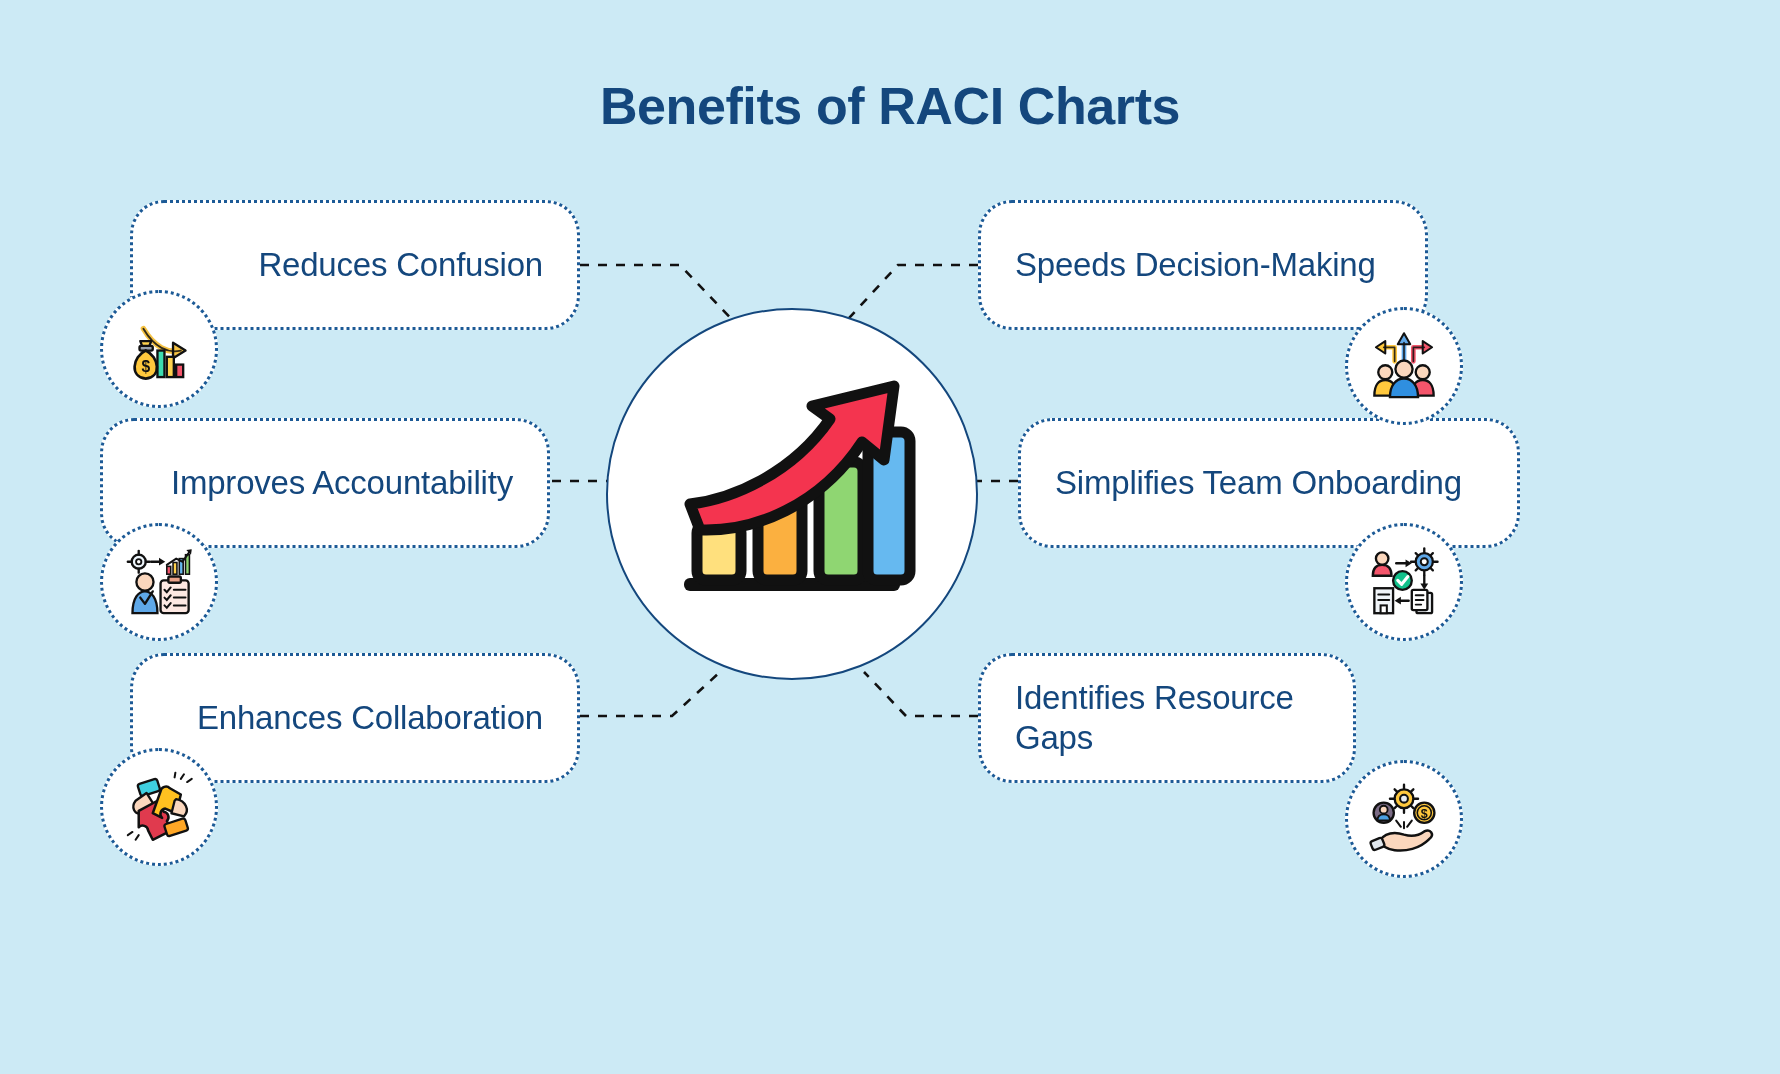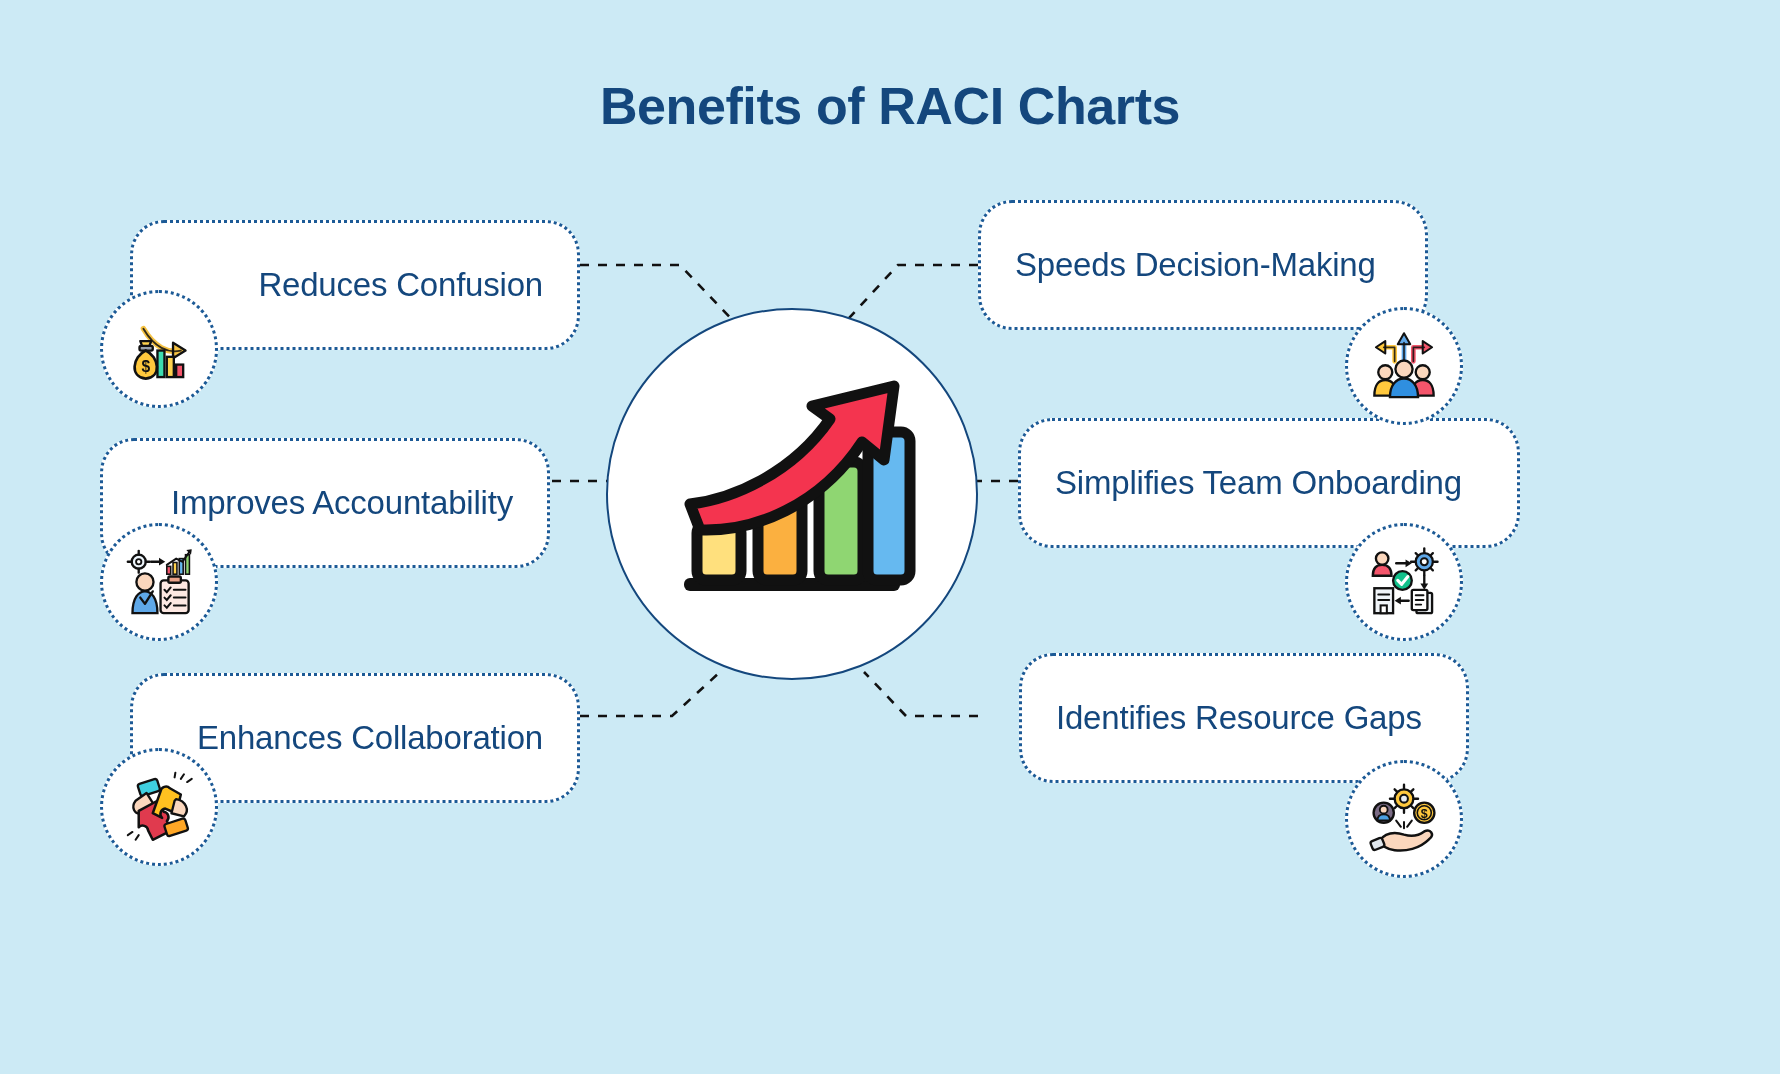--- a/index.html
+++ b/index.html
@@ -55,29 +55,29 @@
     align-items: center;
     padding: 0 34px;
     z-index: 3;
   }
   .card-label {
     font-size: 33px;
     color: #14477d;
     line-height: 1.22;
     letter-spacing: -0.2px;
   }
-  .card.left  { justify-content: flex-end; text-align: right; margin-top: 20px; }
+  .card.left  { justify-content: flex-end; text-align: right; }
   .card.right { justify-content: flex-start; text-align: left; }
 
   .card-l1 { left: 130px;  top: 200px; width: 450px; height: 130px; }
   .card-l2 { left: 100px;  top: 418px; width: 450px; height: 130px; }
   .card-l3 { left: 130px;  top: 653px; width: 450px; height: 130px; }
   .card-r1 { left: 978px;  top: 200px; width: 450px; height: 130px; }
   .card-r2 { left: 1018px; top: 418px; width: 502px; height: 130px; }
-  .card-r3 { left: 1019px;  top: 653px; width: 450px; height: 130px; }
+  .card-r3 { left: 978px;  top: 653px; width: 378px; height: 130px; }
 
   
   .icon-bubble {
     position: absolute;
     width: 118px;
     height: 118px;
     border-radius: 50%;
     background: #ffffff;
     border: 3px dotted #1c5a96;
     box-sizing: border-box;

